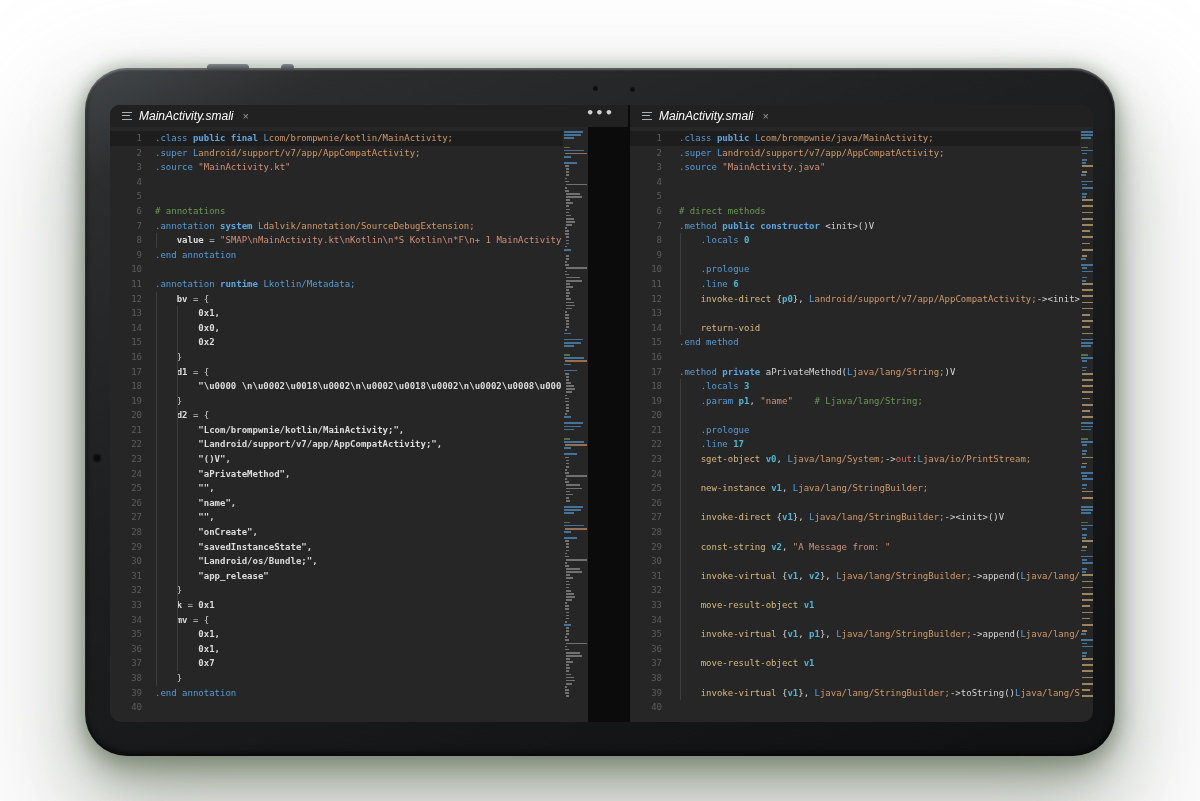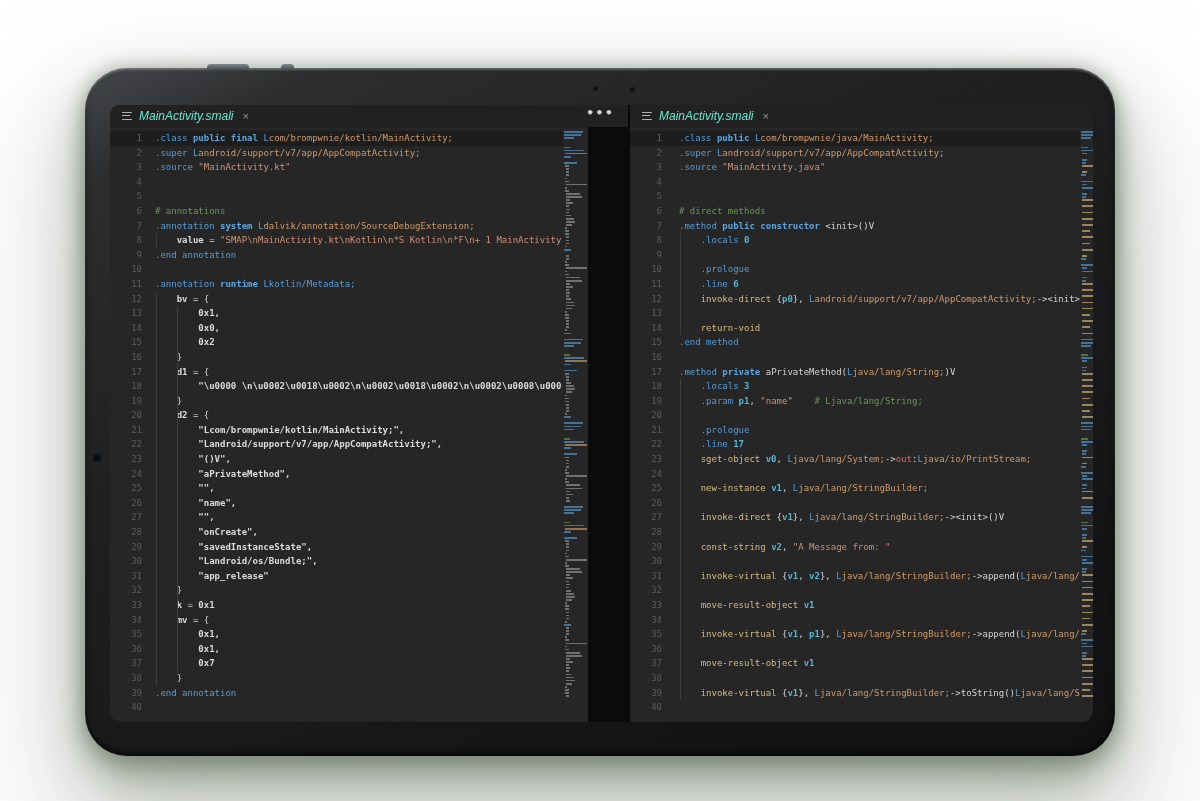--- a/index.html
+++ b/index.html
@@ -23,21 +23,21 @@
   .screen{position:absolute;left:25px;top:37px;width:983px;height:617px;border-radius:10px;
     background:#0a0a0a;overflow:hidden;}
   .pane{position:absolute;top:0;height:617px;background:var(--bg-editor,#262626);}
   .pane-0{left:0;width:518px;} .pane-1{left:520px;width:463px;}
   .tabbar{position:absolute;left:0;right:0;top:0;height:22px;background:var(--bg-tabbar,#212121);}
   .tab{position:absolute;left:8px;top:0;height:22px;display:flex;align-items:center;gap:7px;padding:0 4px;}
   .tab-icon{width:10px;height:9px;flex:0 0 auto;background:
      linear-gradient(#aeb1b3,#aeb1b3) 0 0/10px 1.4px no-repeat,
      linear-gradient(#aeb1b3,#aeb1b3) 0 3.6px/8px 1.4px no-repeat,
      linear-gradient(#aeb1b3,#aeb1b3) 0 7.2px/10px 1.4px no-repeat;}
-  .tab-title{font:italic 12px "Liberation Sans", sans-serif;color:#5eead4;white-space:nowrap;}
+  .tab-title{font:italic 12px "Liberation Sans", sans-serif;color:#ffffff;white-space:nowrap;}
   .tab-close{font:11px "Liberation Sans", sans-serif;color:#9a9a9a;margin-left:2px;cursor:pointer;}
   .more{position:absolute;right:14px;top:0px;height:22px;line-height:20px;color:#d0d0d0;
         font:700 13px "DejaVu Sans", sans-serif;letter-spacing:1px;cursor:pointer;}
   .editor{position:absolute;left:0;right:0;top:22px;bottom:0;}
   .curline{position:absolute;top:4px;height:14.6px;left:0;background:#1d1d1d;}
   .pane-0 .curline{width:453px;} .pane-1 .curline{width:450px;}
   .gutter{position:absolute;left:0;top:4px;width:32px;}
   .ln{height:14.6px;line-height:14.6px;text-align:right;font-size:9px;color:var(--c-ln,#5c5c5c);}
   .code{position:absolute;top:4px;overflow:hidden;white-space:pre;}
   .pane-0 .code{left:45px;width:408px;} .pane-1 .code{left:49px;width:401px;}

